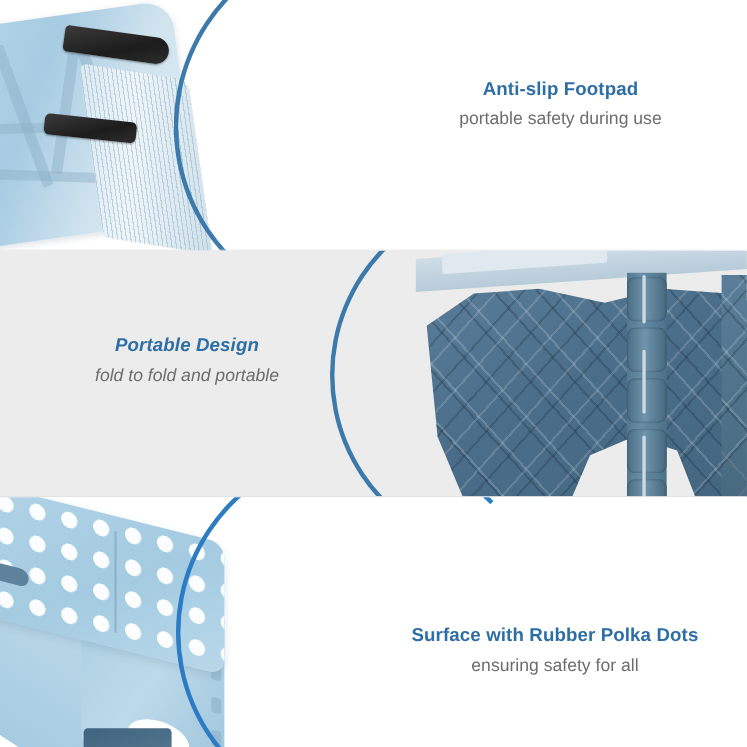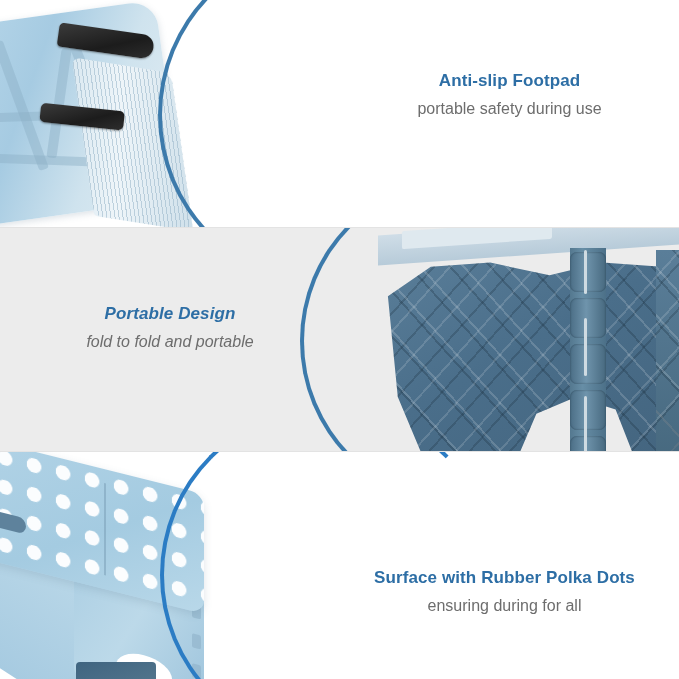--- a/index.html
+++ b/index.html
@@ -363,17 +363,17 @@
           <div class="s3-seam"></div>
         </div>
         <div class="s3-handle"></div>
       </div>
     </div>
 
     <div class="arc" style="left:160px; top:-46px; width:338px; height:338px; border-width:4px; border-left-color:#2b7cc4; border-top-color:#2b7cc4; border-bottom-color:#2b7cc4;"></div>
 
     <div class="textblock tb-3" style="top:95px;margin-top:20px;">
       <p class="headline">Surface with Rubber Polka Dots</p>
-      <p class="subline">ensuring during for all</p>
+      <p class="subline">ensuring safety for all</p>
     </div>
   </div>
 
 </div>
 
 </body></html>

